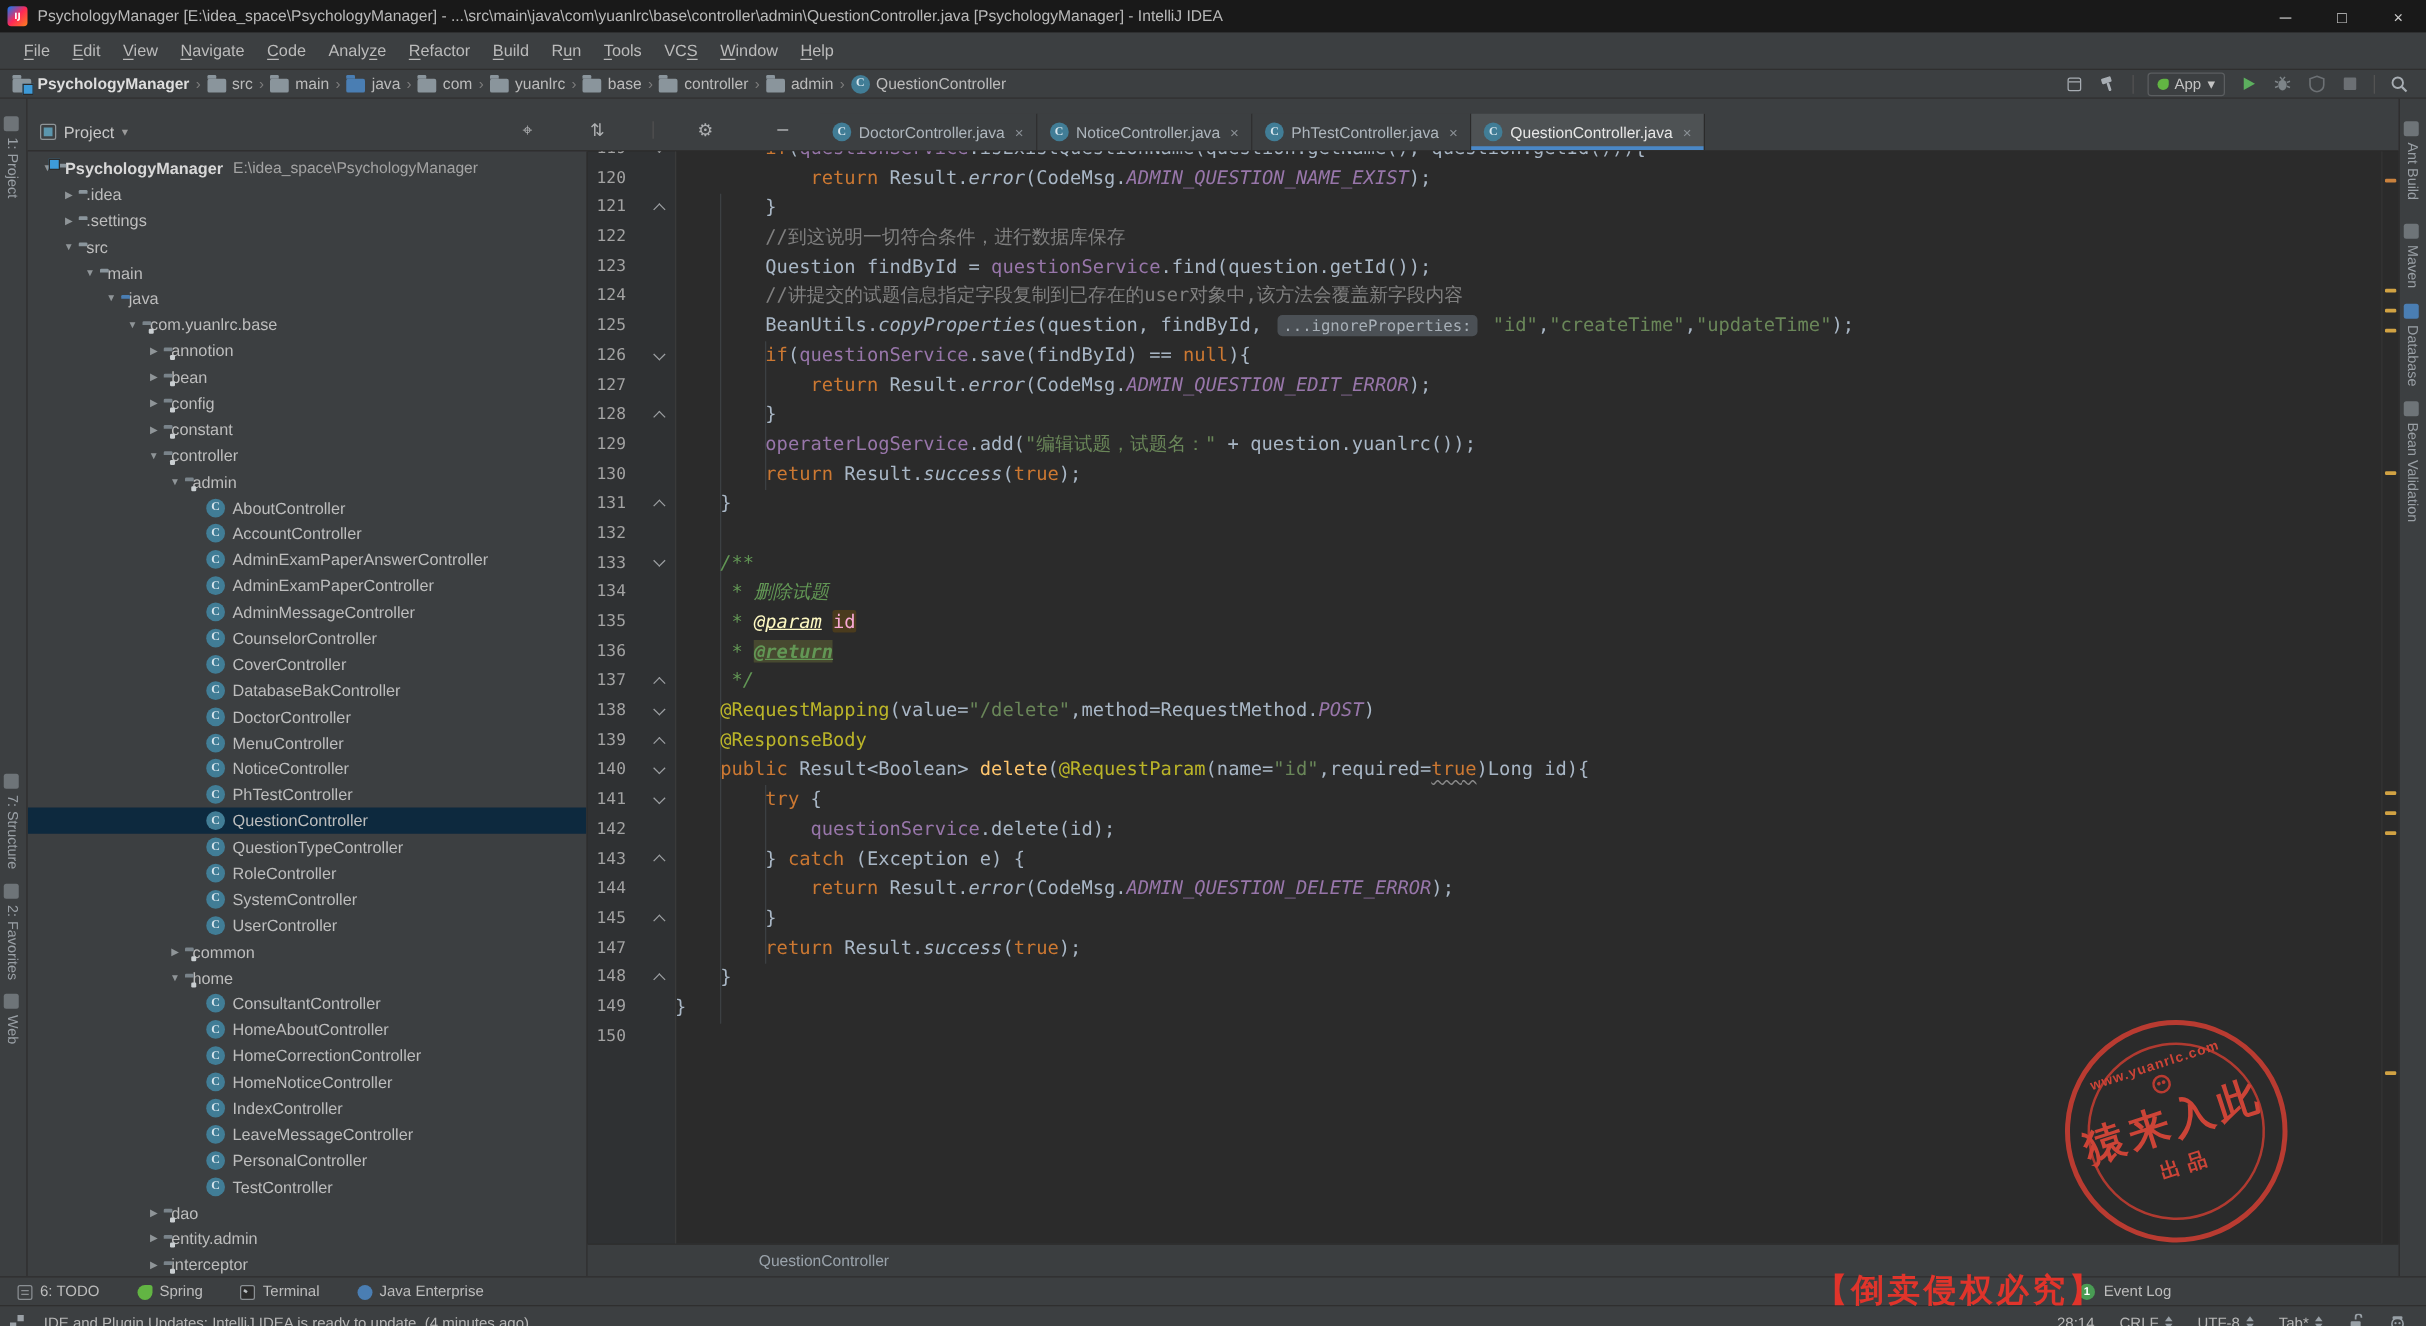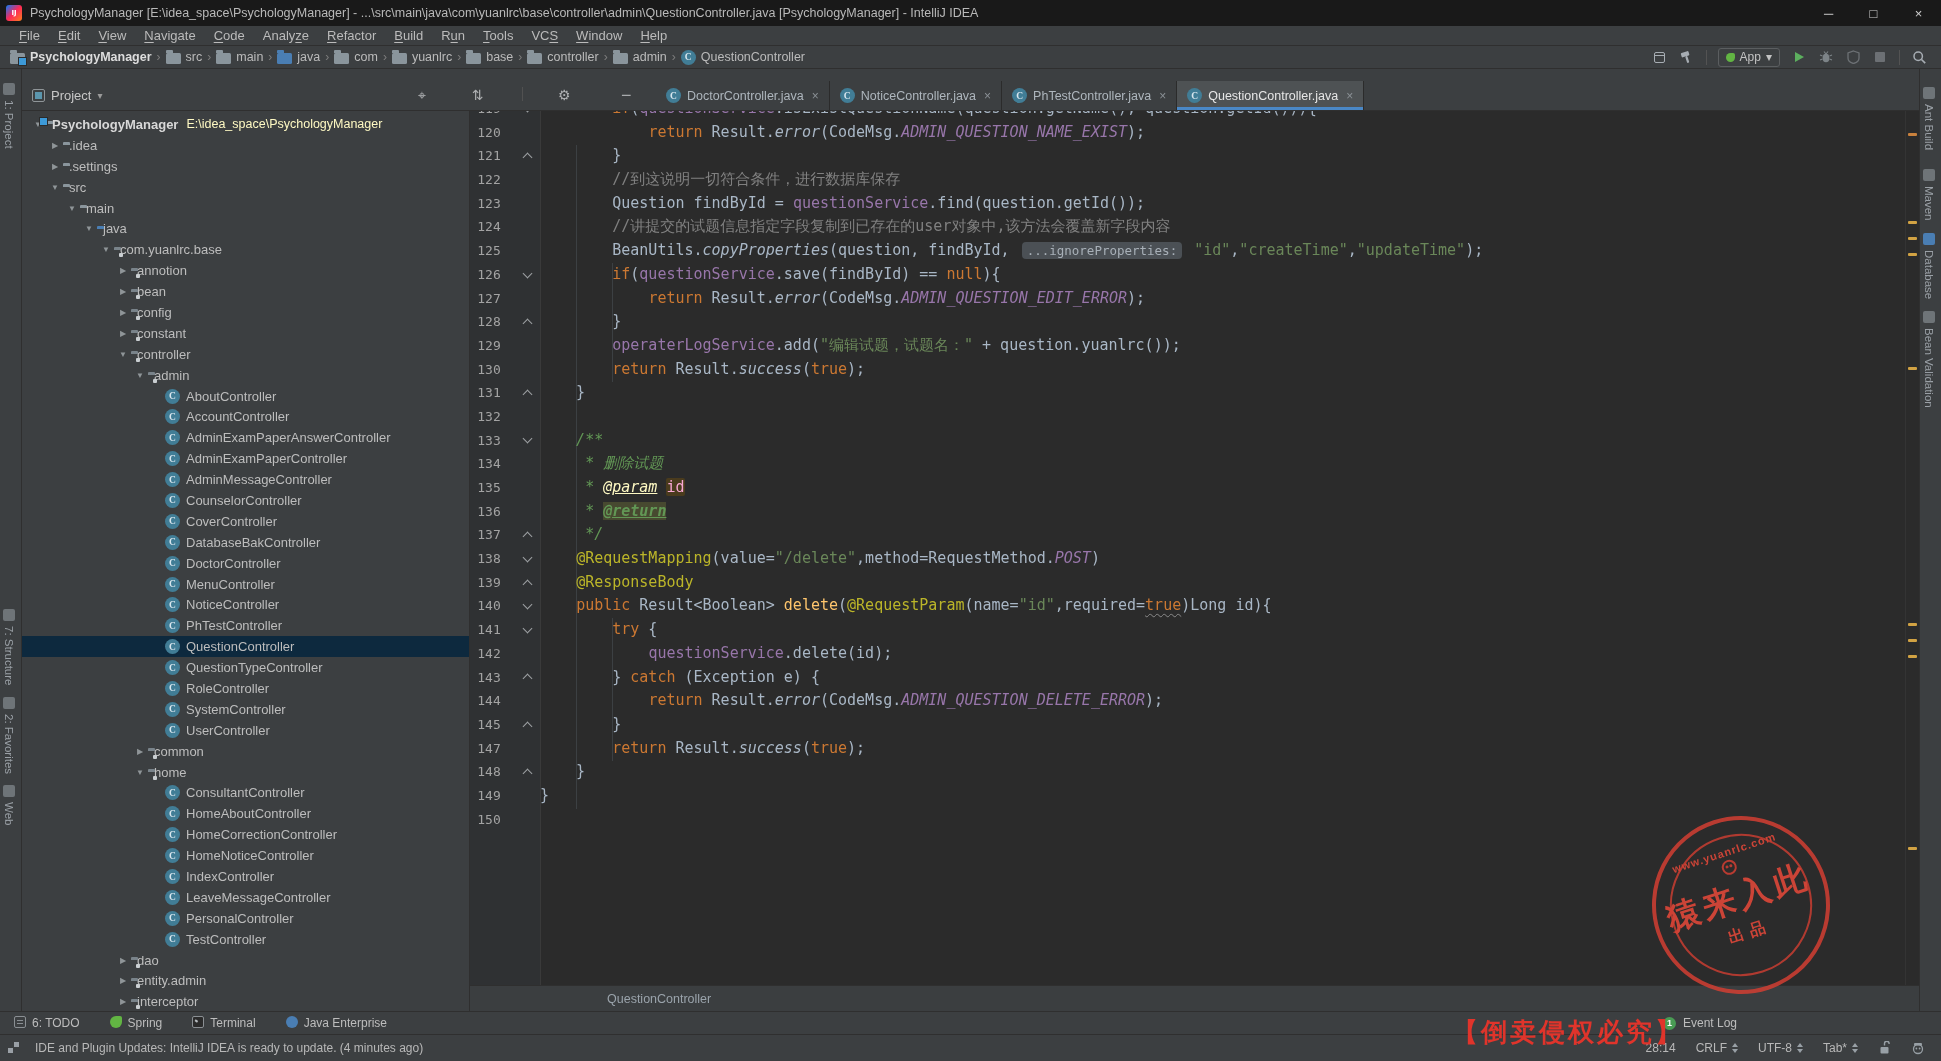--- a/index.html
+++ b/index.html
@@ -12,21 +12,21 @@
             color:#b9b9b9;font-size:12.5px;}
   .ij-logo{width:16px;height:16px;border-radius:3px;margin-right:8px;flex:none;
            background:linear-gradient(135deg,#087cfa 0%,#fe2857 50%,#fc801d 100%);
            display:flex;align-items:center;justify-content:center;}
   .ij-logo b{font-size:7px;color:#fff;font-family:"DejaVu Sans",sans-serif;}
   .win-controls{margin-left:auto;display:flex;height:100%;}
   .win-controls span{width:45px;height:100%;display:flex;align-items:center;justify-content:center;
                      color:#cfcfcf;font-size:13px;}
 
   
-  .menubar{height:20px;background:#3c3f41;display:flex;align-items:center;font-size:13px;
+  .menubar{height:30px;background:#3c3f41;display:flex;align-items:center;font-size:13px;
            color:#bbbbbb;padding-left:10px;border-bottom:1px solid #2f2f2f;}
   .menu-item{padding:0 9px;cursor:default;}
   .menu-item u{text-underline-offset:2px;}
 
   
   .navbar{height:23px;background:#3c3f41;display:flex;align-items:center;font-size:12.5px;
           border-bottom:1px solid #2f2f2f;padding-left:10px;}
   .crumbs{display:flex;align-items:center;gap:4px;white-space:nowrap;}
   .crumb{display:flex;align-items:center;gap:5px;}
   .crumb.bold .crumb-label{font-weight:bold;color:#dddddd;}
@@ -79,21 +79,21 @@
   .folder::before{content:"";position:absolute;top:-3px;left:0;width:7px;height:3px;background:inherit;
                   border-radius:1px 1px 0 0;}
   .folder.blue{background:#4a7eb3;}
   .folder.pkg{background:#79838a;}
   .folder.pkg::after{content:"";position:absolute;left:5px;top:3.5px;width:4px;height:4px;background:#c9ced1;border-radius:1px;}
   .folder.root::after{content:"";position:absolute;right:-2px;bottom:-2px;width:7px;height:7px;
                       background:#3d9ad8;border:1px solid #2b2b2b;}
   .cls-icon{width:15px;height:15px;border-radius:50%;background:#417d96;color:#d8e6ee;
             font-size:9.5px;font-weight:bold;display:flex;align-items:center;justify-content:center;
             font-family:"Liberation Serif",serif;flex:none;}
-  .textra{color:#fef9c3;margin-left:8px;font-size:12.5px;}
+  .textra{color:#a3a3a3;margin-left:8px;font-size:12.5px;}
   .trow.rootrow .tlabel{font-weight:bold;color:#d8d8d8;}
 
   .editor{flex:1;display:flex;flex-direction:column;min-width:0;background:#2b2b2b;position:relative;}
   .codearea{flex:1;overflow:hidden;position:relative;}
   .codearea::before{content:"";position:absolute;left:0;top:0;bottom:0;width:70px;background:#2f3133;
                     border-right:1px solid #3a3a3a;}
   .codelines{position:relative;margin-top:-14px;}
   .cline{display:flex;height:23.7px;line-height:23.7px;font-family:"DejaVu Sans Mono",monospace;
          font-size:15px;color:#a9b7c6;white-space:pre;position:relative;}
   .ln{width:44px;flex:none;text-align:center;color:#a3a3a3;font-size:13px;padding-right:6px;}
@@ -119,21 +119,21 @@
   .tk-h{background:#4b5055;color:#a8b0b8;border-radius:4px;padding:1px 5px;margin:0 3px;
         font-size:12.5px;font-family:"DejaVu Sans Mono",monospace;}
   .stripe{position:absolute;right:0;top:0;bottom:0;width:14px;background:#2b2b2b;border-left:1px solid #343434;}
   .tick{position:absolute;right:2px;width:9px;height:3px;border-radius:1px;}
   .ebreadcrumb{height:26px;background:#3b3e40;border-top:1px solid #2f2f2f;display:flex;
                align-items:center;padding-left:137px;font-size:12.5px;color:#9aa3ab;flex:none;}
 
   
   .btoolbar{height:23px;background:#3c3f41;border-top:1px solid #2f2f2f;display:flex;
             align-items:center;font-size:12px;color:#bdbdbd;padding:0 14px;position:relative;}
-  .btool{display:flex;align-items:flex-start;gap:6px;margin-right:30px;}
+  .btool{display:flex;align-items:flex-end;gap:6px;margin-right:30px;}
   .bicon{width:12px;height:12px;border-radius:2px;background:#70767a;flex:none;position:relative;}
   .bicon.spring{background:#62b543;border-radius:50% 2px 50% 50%;}
   .bicon.terminal{background:#2b2b2b;border:1px solid #8a8f93;}
   .bicon.terminal::before{content:"";position:absolute;left:2px;top:3px;width:3px;height:1.5px;background:#b7bcbf;transform:rotate(35deg);}
   .bicon.javaee{background:#4a7eb3;border-radius:50%;}
   .bicon.todo{background:transparent;border:1px solid #8a8f93;}
   .bicon.todo::before{content:"";position:absolute;left:2px;right:2px;top:3px;height:1.3px;background:#8a8f93;box-shadow:0 3px 0 #8a8f93;}
   .eventlog{margin-left:auto;display:flex;align-items:center;gap:7px;padding-right:190px;}
   .badge{width:13px;height:13px;border-radius:50%;background:#499c54;color:#fff;font-size:9px;
          display:flex;align-items:center;justify-content:center;font-weight:bold;}

